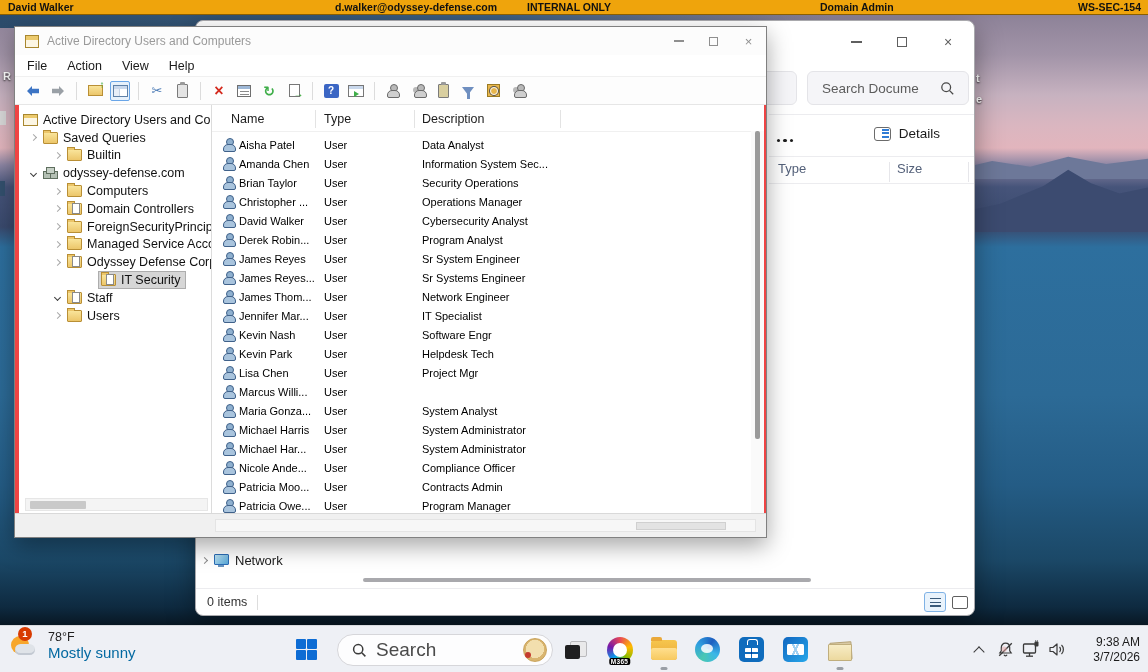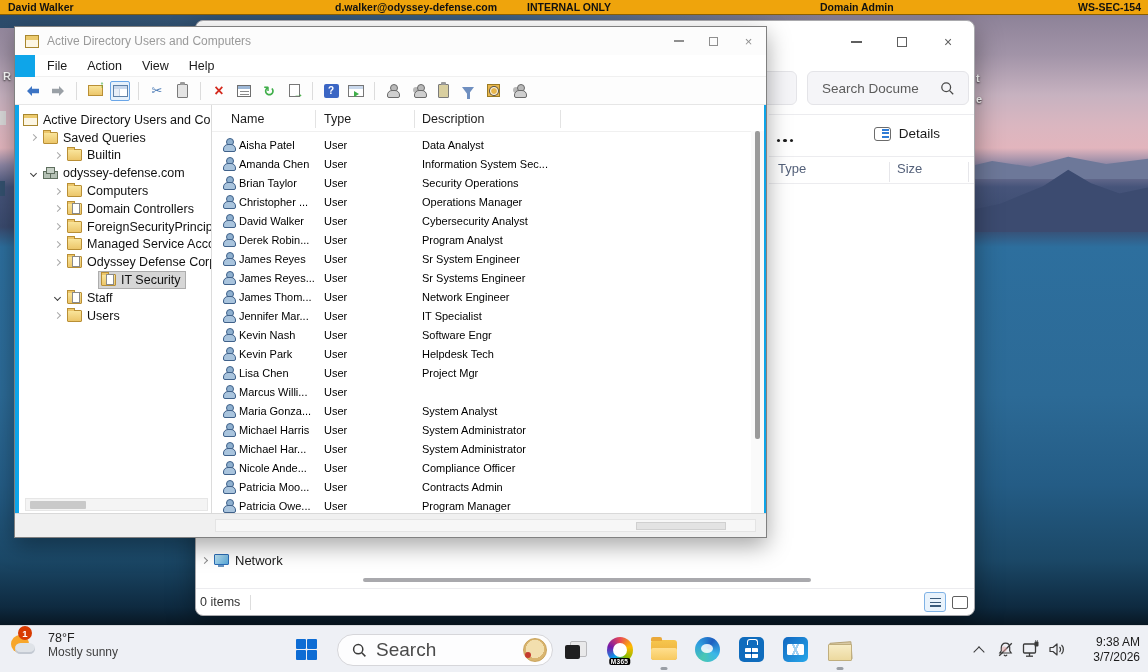--- a/index.html
+++ b/index.html
@@ -51,39 +51,39 @@
   .ex-hdr{position:absolute;top:140px;height:22px;font-size:13px;color:#54617a;}
   .ex-hdr-sep{position:absolute;top:141px;width:1px;height:20px;background:#e6e6ea;}
   .ex-nav{position:absolute;left:0;top:162px;width:105px;bottom:40px;background:#fff;}
   .ex-navrow{position:absolute;left:6px;top:370px;display:flex;align-items:center;gap:6px;font-size:13px;color:#1b1b1b;}
   .net-ico{width:16px;height:13px;position:relative;}
   .net-ico::before{content:"";position:absolute;left:1px;top:0;width:13px;height:9px;background:linear-gradient(135deg,#bfe4f4,#56a7d8);border:1px solid #2b6cb5;border-radius:1px;}
   .net-ico::after{content:"";position:absolute;left:5px;bottom:0;width:6px;height:2px;background:#6a94c0;}
   .ex-hscroll{position:absolute;left:167px;top:557px;width:600px;height:5px;}
   .ex-hthumb{position:absolute;left:0;top:0;width:448px;height:4px;border-radius:2px;background:#a9a9ad;}
   .ex-status{position:absolute;left:0;right:0;bottom:0;height:27px;border-top:1px solid #ececef;display:flex;align-items:center;}
-  .ex-status .count{font-size:12.5px;color:#333;margin-left:4px;}
+  .ex-status .count{font-size:12.5px;color:#333;margin-left:11px;}
   .ex-status .sdiv{width:1px;height:15px;background:#ddd;margin-left:10px;}
   .view-btns{position:absolute;right:6px;top:3px;display:flex;gap:6px;align-items:center;}
   .vb1{width:22px;height:20px;border:1px solid #7fb2e5;background:#e9f3fc;border-radius:3px;display:flex;align-items:center;justify-content:center;}
   .vb1 i{width:11px;height:9px;background:repeating-linear-gradient(180deg,#3a5a7a 0 1.4px,transparent 1.4px 3.6px);}
   .vb2{width:16px;height:13px;border:1.3px solid #5f5f5f;border-radius:2px;}
 
   
-  .aduc{left:14px;top:26px;width:753px;height:512px;background:#0ea5e9;border:1px solid #808080;z-index:3;
+  .aduc{left:14px;top:26px;width:753px;height:512px;background:#ef4444;border:1px solid #808080;z-index:3;
     box-shadow:0 8px 22px rgba(0,0,0,.35);overflow:hidden;}
   .aduc-titlebar{position:absolute;left:0;top:0;right:0;height:28px;background:#fcfcfc;display:flex;align-items:center;}
   .aduc-title{font-size:12px;color:#9a9a9a;margin-left:8px;white-space:nowrap;}
   .aduc-controls{position:absolute;right:0;top:0;height:28px;display:flex;}
   .aduc-controls .winbtn{width:35px;height:28px;}
   .aduc-controls .glyph-min{background:#8f8f8f;width:10px;}
   .aduc-controls .glyph-max{border-color:#8f8f8f;width:9px;height:9px;}
   .aduc-controls .glyph-close{color:#8f8f8f;font-size:13px;}
   .ico-mmc{width:14px;height:13px;border:1px solid #a8872f;background:linear-gradient(#ecca6d 0 3.5px,#fcf6e4 3.5px);margin-left:10px;flex:none;}
-  .aduc-menubar{position:absolute;left:0;top:28px;right:0;height:22px;background:#fff;border-bottom:1px solid #f0f0f0;display:flex;align-items:center;gap:0;margin-left:20px;}
+  .aduc-menubar{position:absolute;left:0;top:28px;right:0;height:22px;background:#fff;border-bottom:1px solid #f0f0f0;display:flex;align-items:center;gap:0;}
   .aduc-menubar span{font-size:12.5px;color:#1a1a1a;padding:0 10px;}
   .aduc-menubar span:first-child{padding-left:12px;}
   .aduc-toolbar{position:absolute;left:0;top:50px;right:0;height:28px;background:#fdfdfd;border-bottom:1px solid #e6e6e6;display:flex;align-items:center;padding-left:8px;gap:5px;}
   .tb-sep{width:1px;height:18px;background:#dcdcdc;margin:0 3px;flex:none;}
   .tbi{width:20px;height:20px;display:flex;align-items:center;justify-content:center;flex:none;position:relative;}
   .tbi svg{display:block;}
   .tb-box{border:1px solid #6aa6e8;background:#e7f1fb;border-radius:2px;}
   .ico-upfolder{width:15px;height:11px;background:linear-gradient(#f9e49a,#ecc66a);border:1px solid #b98f35;position:relative;}
   .ico-upfolder::after{content:"\2191";position:absolute;right:-3px;top:-7px;color:#2aa12a;font-size:10px;font-weight:bold;}
   .ico-window{width:15px;height:12px;border:1px solid #5f81a8;background:#fff;position:relative;}
@@ -154,21 +154,21 @@
   .aduc-hthumb{position:absolute;left:420px;top:1.5px;width:90px;height:8px;background:#e3e3e3;border:1px solid #d0d0d0;}
 
   
   .taskbar{left:0;top:625px;width:1148px;height:47px;background:#eef0f5;border-top:1px solid #d8dade;z-index:5;}
   .weather{position:absolute;left:10px;top:4px;display:flex;align-items:center;gap:8px;}
   .w-ico{position:relative;width:30px;height:30px;}
   .w-sun{position:absolute;left:1px;top:5px;width:18px;height:18px;border-radius:50%;background:#f7a62b;}
   .w-cloud{position:absolute;left:5px;top:13px;width:20px;height:11px;border-radius:8px;background:#dfe3e8;box-shadow:inset 0 -2px 0 #c3c9d2;}
   .w-badge{position:absolute;left:8px;top:-4px;width:14px;height:14px;border-radius:50%;background:#d83b01;color:#fff;font-size:9.5px;font-weight:bold;display:flex;align-items:center;justify-content:center;}
   .w-temp{font-size:12.5px;color:#1f1f1f;}
-  .w-cond{font-size:12px;color:#404040;}
+  .w-cond{font-size:15px;color:#0369a1;}
   .startbtn{position:absolute;left:296px;top:13px;width:21px;height:21px;display:grid;grid-template-columns:10px 10px;grid-template-rows:10px 10px;gap:1px;}
   .startbtn i{background:#0d6cd4;border-radius:1px;}
   .tb-search{position:absolute;left:337px;top:8px;width:216px;height:32px;border-radius:16px;background:#fdfdfe;border:1px solid #d6d6da;display:flex;align-items:center;padding:0 5px 0 14px;}
   .tb-search .s-label{font-size:19px;color:#4a4a4a;margin-left:9px;flex:1;}
   .pie{width:24px;height:24px;border-radius:50%;background:radial-gradient(circle at 50% 45%,#f2dfae 0 55%,#d9b56f 56% 100%);position:relative;border:1px solid #caa45c;}
   .pie::after{content:"";position:absolute;left:1px;bottom:3px;width:6px;height:6px;border-radius:50%;background:#c43b2e;}
   .apps{position:absolute;left:562px;top:0;height:47px;display:flex;align-items:center;gap:17px;}
   .app{width:27px;height:27px;position:relative;display:flex;align-items:center;justify-content:center;}
   .run-dot{position:absolute;left:50%;transform:translateX(-50%);bottom:-7px;width:7px;height:3px;border-radius:2px;background:#9a9fa6;}
   .i-taskview{position:relative;width:22px;height:18px;}

